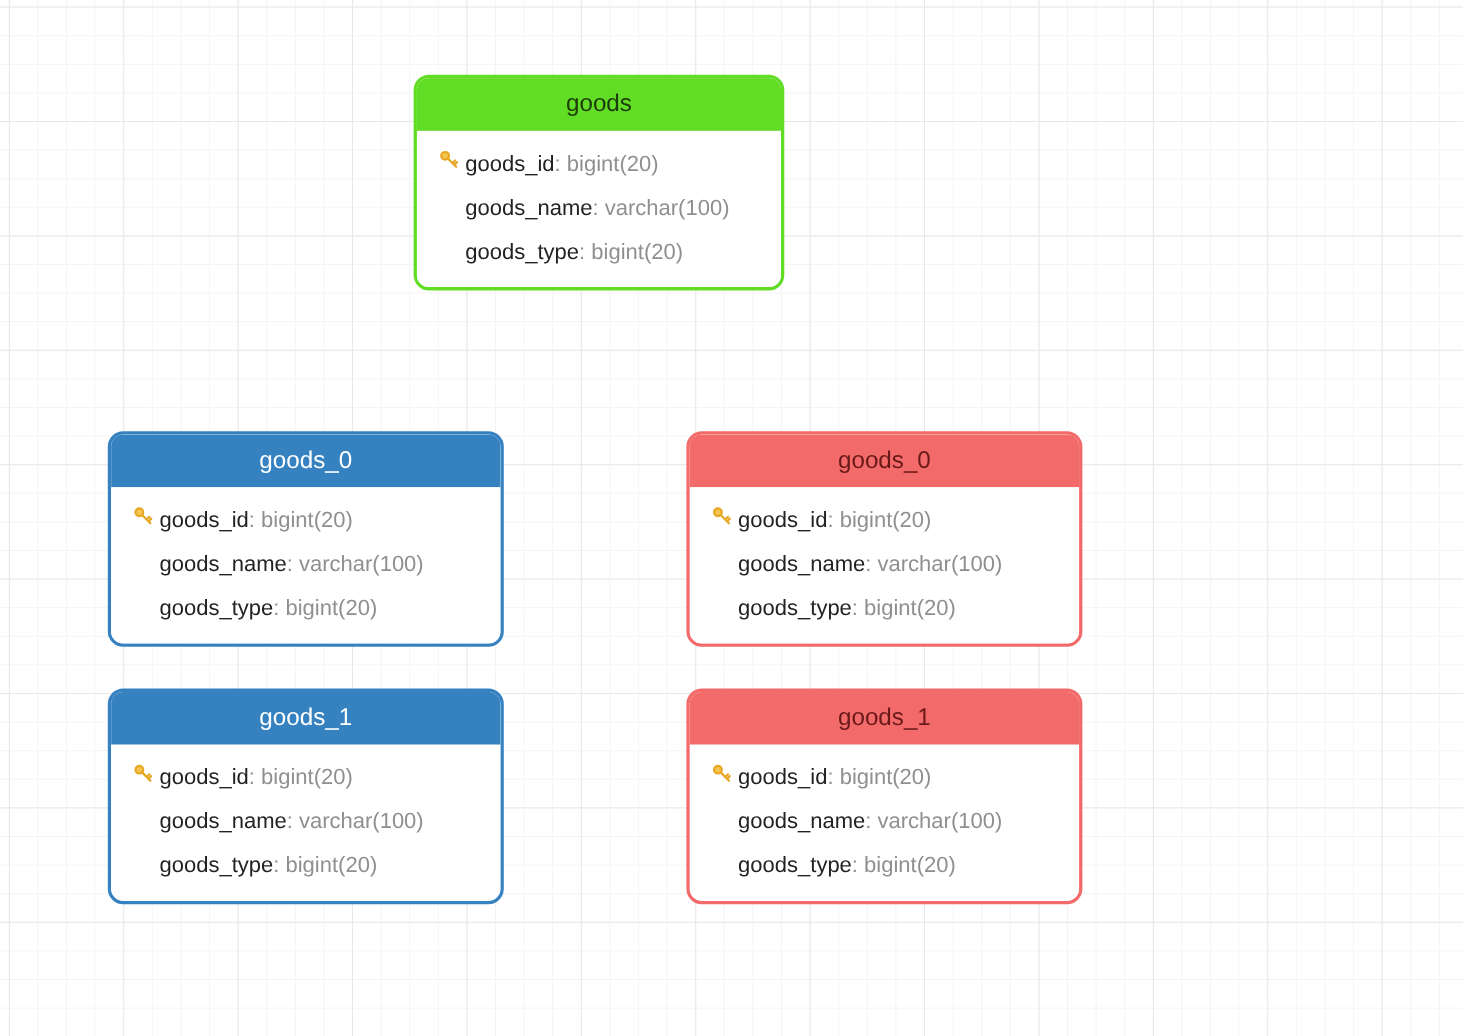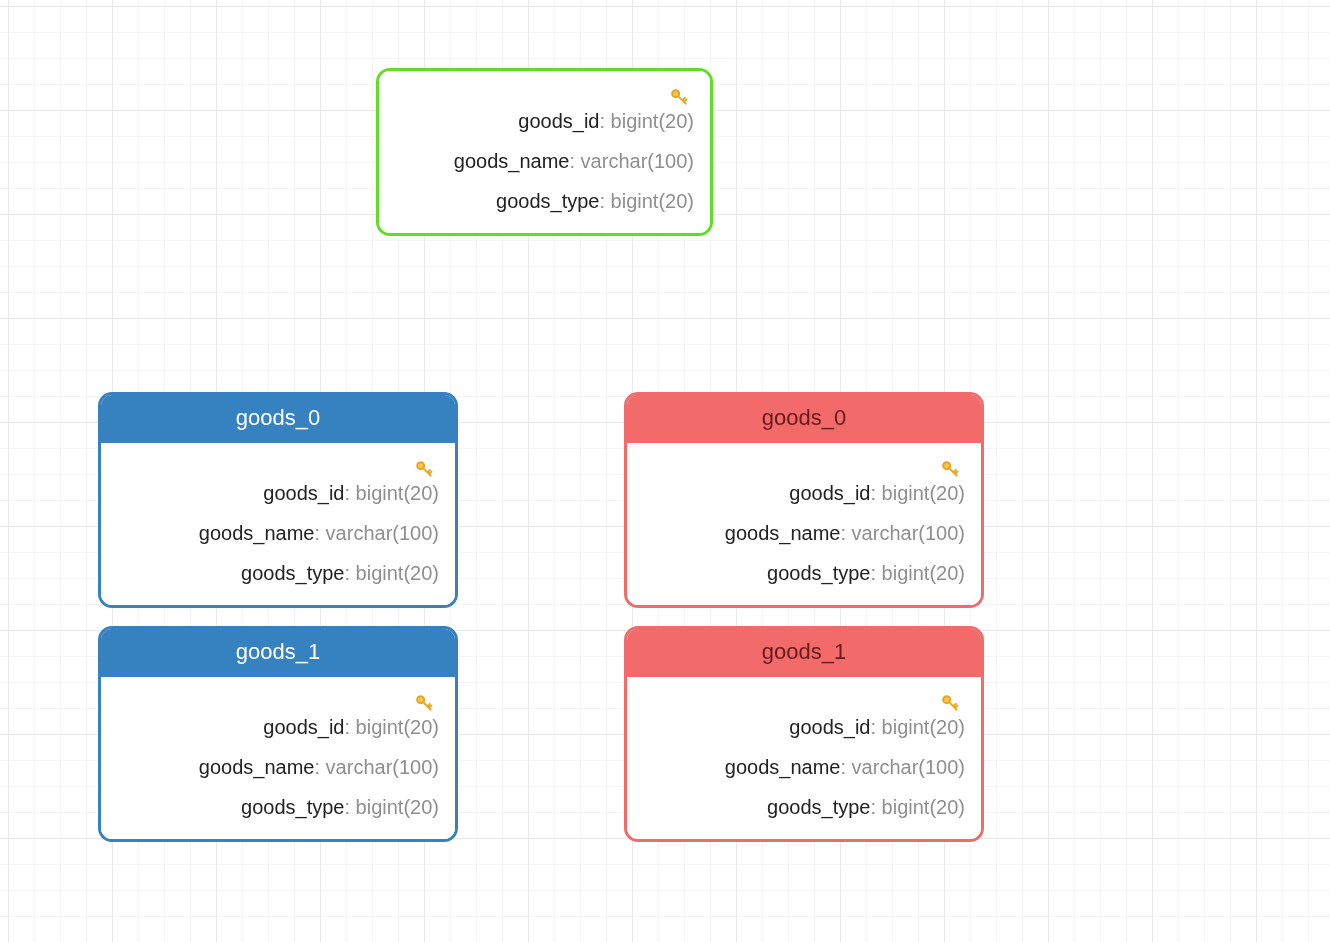--- a/index.html
+++ b/index.html
@@ -48,25 +48,24 @@
       font-weight: 400;
       padding: 10px 8px 12px 8px;
       line-height: 1.2;
     }
     .table-body {
       background: #ffffff;
       padding: 10px 0 12px 0;
     }
     .column-row {
       display: flex;
-      align-items: flex-end;
+      align-items: flex-start;
       padding: 6px 16px 6px 14px;
       font-size: 20px;
       line-height: 1.4;
-      flex-direction: column;
     }
     .key-slot {
       width: 30px;
       flex-shrink: 0;
       display: flex;
       align-items: center;
       justify-content: center;
     }
     .key-icon svg {
       display: block;
@@ -101,20 +100,21 @@
     }
   </style>
 </head>
 <body>
 
 <div class="grid-bg"></div>
 
 <div class="canvas">
 
   <div class="table-box green" style="left:376px; top:68px; width:337px;">
+    <div class="table-header">goods</div>
     <div class="table-body">
       <div class="column-row">
         <span class="key-slot">
             <span class="key-icon">
               <svg width="20" height="20" viewBox="0 0 24 24">
                 <g fill="none" stroke="#e6a723" stroke-width="2.4">
                   <circle cx="8" cy="8" r="4.2" fill="#f7c452"></circle>
                   <path d="M11 11 L20 20 M16 16 L19 13 M18 18 L21 15" stroke-linecap="round"></path>
                 </g>
               </svg>

